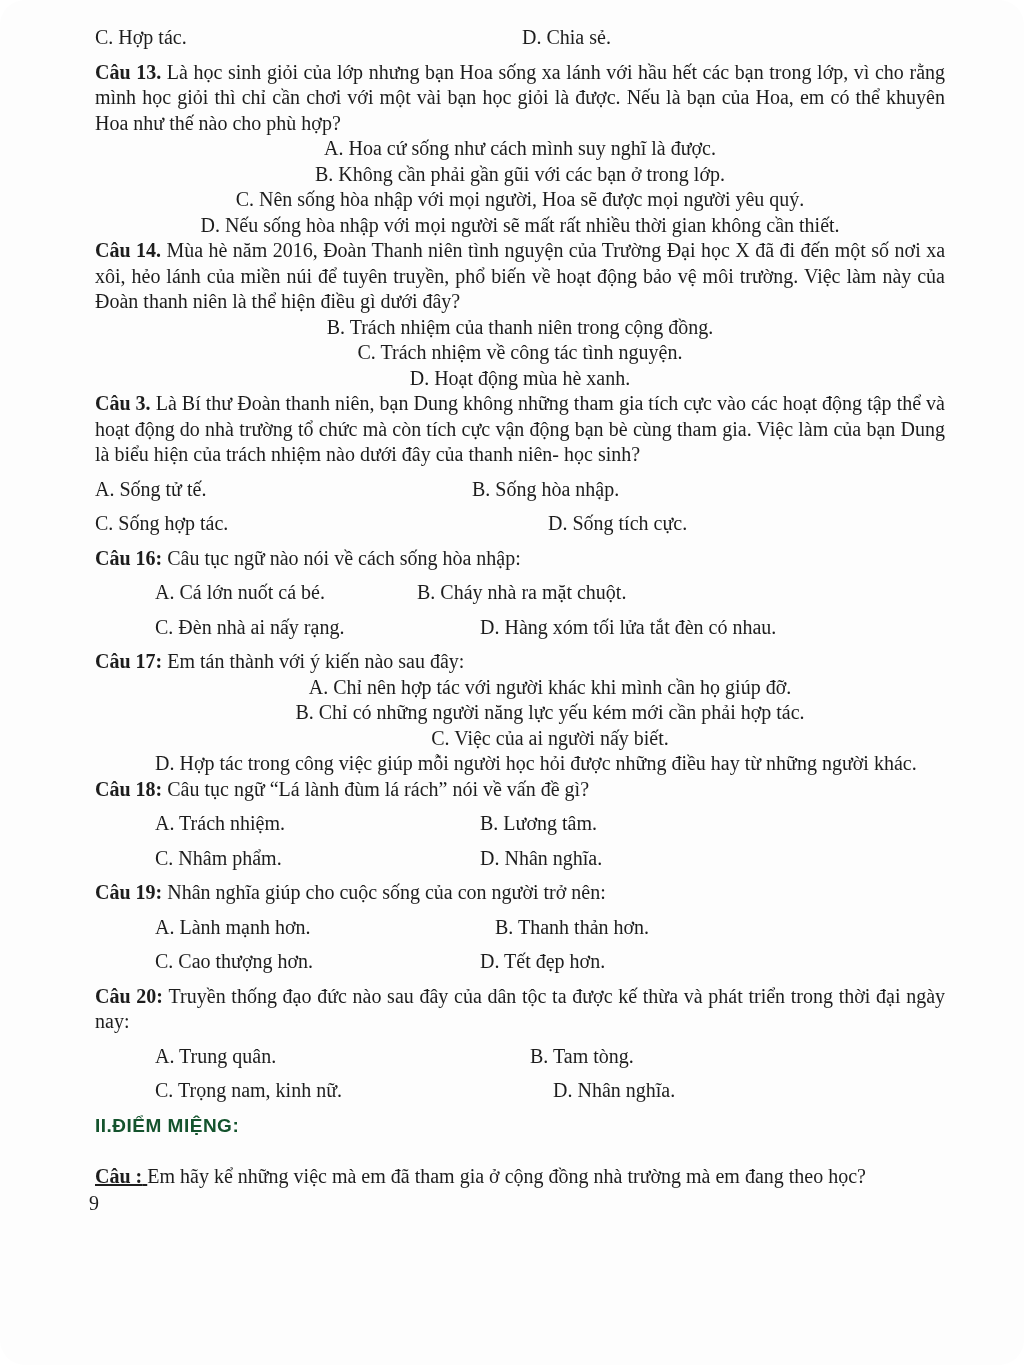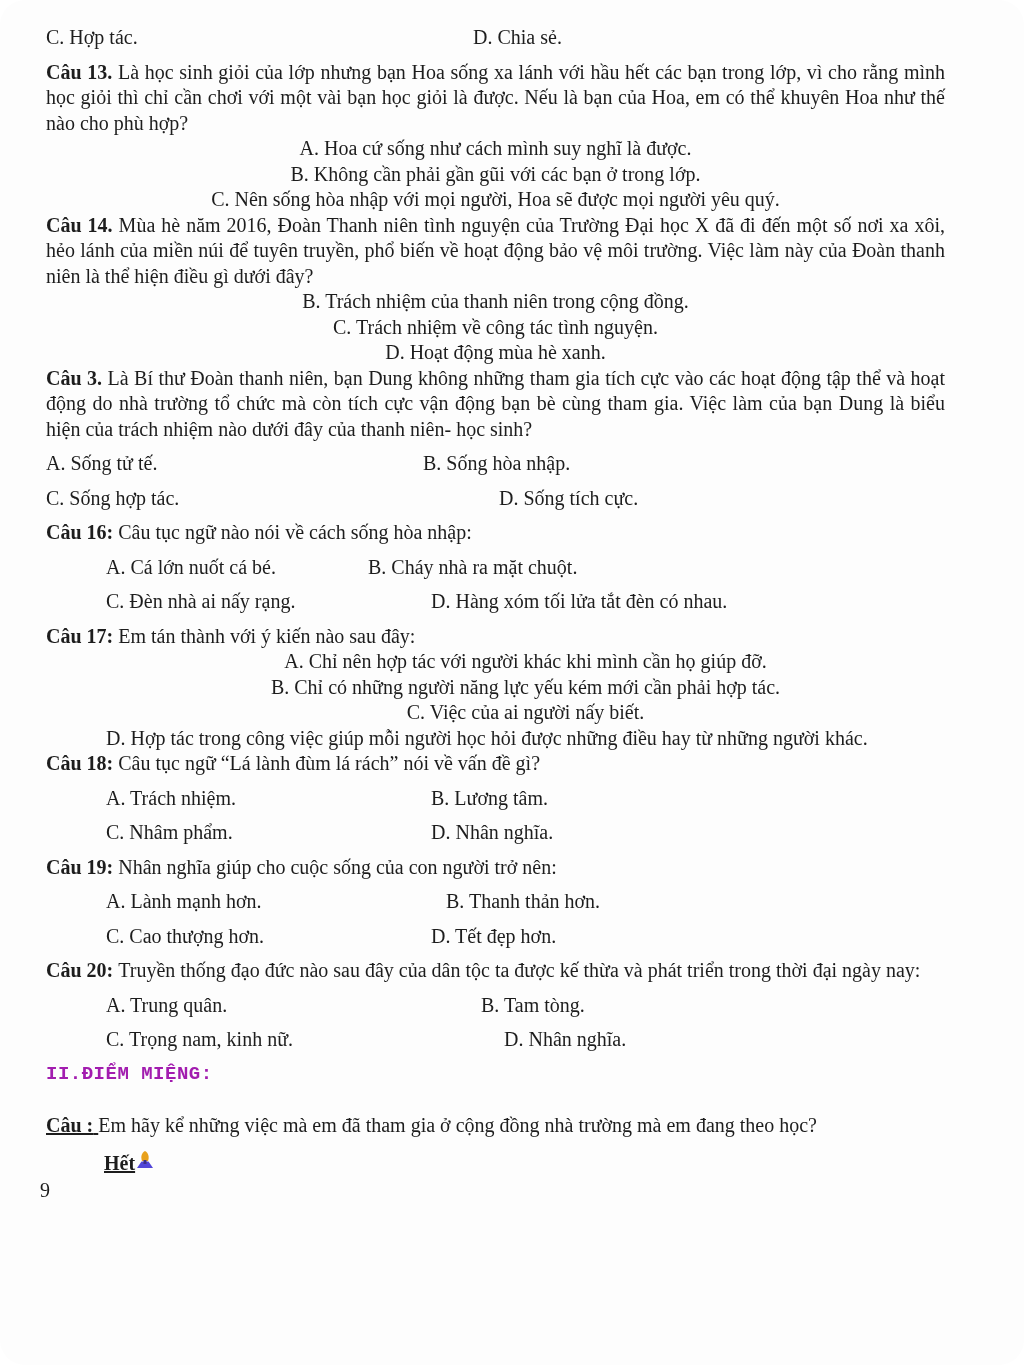--- a/index.html
+++ b/index.html
@@ -5,39 +5,39 @@
   html, body { margin:0; padding:0; background:#ffffff; }
   .page {
     position:relative;
     width:1024px; height:1365px;
     box-sizing:border-box;
     background:#fdfdfd;
     color:#1d1d1d;
     font-family:"Liberation Serif", serif;
     font-size:20px;
     line-height:25.5px;
-    padding:16px 79px 0 46px;
+    padding:16px 79px 0 95px;
     overflow:hidden;
     border-radius:25px;
   }
   p { margin:0; }
   .stem { text-align:justify; }
   .qlabel { font-weight:bold; }
   .qlabel::after { content:" "; }
   .opt { text-align:center; }
   .opt.just { text-align:justify; }
   .indent { padding-left:60px; }
   .row2 {
     display:grid;
     grid-template-columns: var(--c2) auto;
     margin:9px 0;
   }
   .red-heading {
-    color:#a21caf;
-    font-family:Liberation Mono, monospace;
+    color:#14532d;
+    font-family:Liberation Sans, sans-serif;
     font-weight:bold;
     font-size:19px;
     letter-spacing:0.5px;
     margin-top:2px;
   }
   .essay-para { margin-top:26px; text-align:justify; }
   .essay-label { font-weight:bold; text-decoration:underline; }
   .essay-label::after { content:" "; }
   .end-line { margin-top:11px; padding-left:58px; display:flex; align-items:center; }
   .end-label { font-weight:bold; text-decoration:underline; }
@@ -51,20 +51,21 @@
 
   <div class="row2" style="--c2:427px">
     <span>C. Hợp tác.</span>
     <span>D. Chia sẻ.</span>
   </div>
 
   <p class="stem"><b class="qlabel">Câu 13.</b><span>Là học sinh giỏi của lớp nhưng bạn Hoa sống xa lánh với hầu hết các bạn trong lớp, vì cho rằng mình học giỏi thì chỉ cần chơi với một vài bạn học giỏi là được. Nếu là bạn của Hoa, em có thể khuyên Hoa như thế nào cho phù hợp?</span></p>
   <p class="opt">A. Hoa cứ sống như cách mình suy nghĩ là được.</p>
   <p class="opt">B. Không cần phải gần gũi với các bạn ở trong lớp.</p>
   <p class="opt">C. Nên sống hòa nhập với mọi người, Hoa sẽ được mọi người yêu quý.</p>
+  <p class="opt">D. Nếu sống hòa nhập với mọi người sẽ mất rất nhiều thời gian không cần thiết.</p>
 
   <p class="stem"><b class="qlabel">Câu 14.</b><span>Mùa hè năm 2016, Đoàn Thanh niên tình nguyện của Trường Đại học X đã đi đến một số nơi xa xôi, hẻo lánh của miền núi để tuyên truyền, phổ biến về hoạt động bảo vệ môi trường. Việc làm này của Đoàn thanh niên là thể hiện điều gì dưới đây?</span></p>
   <p class="opt">B. Trách nhiệm của thanh niên trong cộng đồng.</p>
   <p class="opt">C. Trách nhiệm về công tác tình nguyện.</p>
   <p class="opt">D. Hoạt động mùa hè xanh.</p>
 
   <p class="stem"><b class="qlabel">Câu 3.</b><span>Là Bí thư Đoàn thanh niên, bạn Dung không những tham gia tích cực vào các hoạt động tập thể và hoạt động do nhà trường tổ chức mà còn tích cực vận động bạn bè cùng tham gia. Việc làm của bạn Dung là biểu hiện của trách nhiệm nào dưới đây của thanh niên- học sinh?</span></p>
   <div class="row2" style="--c2:377px">
     <span>A. Sống tử tế.</span>
     <span>B. Sống hòa nhập.</span>
@@ -117,24 +118,16 @@
   </div>
   <div class="row2 indent" style="--c2:398px">
     <span>C. Trọng nam, kinh nữ.</span>
     <span>D. Nhân nghĩa.</span>
   </div>
 
   <p class="red-heading">II.ĐIỂM MIỆNG:</p>
 
   <p class="essay-para"><b class="essay-label">Câu :</b><span>Em hãy kể những việc mà em đã tham gia ở cộng đồng nhà trường mà em đang theo học?</span></p>
 
-  <p class="end-line">
-    <b class="end-label">Hết</b>
-      <span class="end-icon"><svg width="18" height="21" viewBox="0 0 18 21" xmlns="http://www.w3.org/2000/svg">
-          <path d="M1 18 L17 18 L12.5 11.5 L5.5 11.5 Z" fill="#5246d8"></path>
-          <path d="M9 1 C5.5 3 4.5 7 6 11 L12 11 C13.5 7 12.5 3 9 1 Z" fill="#e8a11c"></path>
-          <rect x="7.5" y="10" width="3" height="4" fill="#3b2f86"></rect>
-        </svg></span>
-  </p>
 
   <p class="page-number">9</p>
 
 </div>
 
 </body></html>

